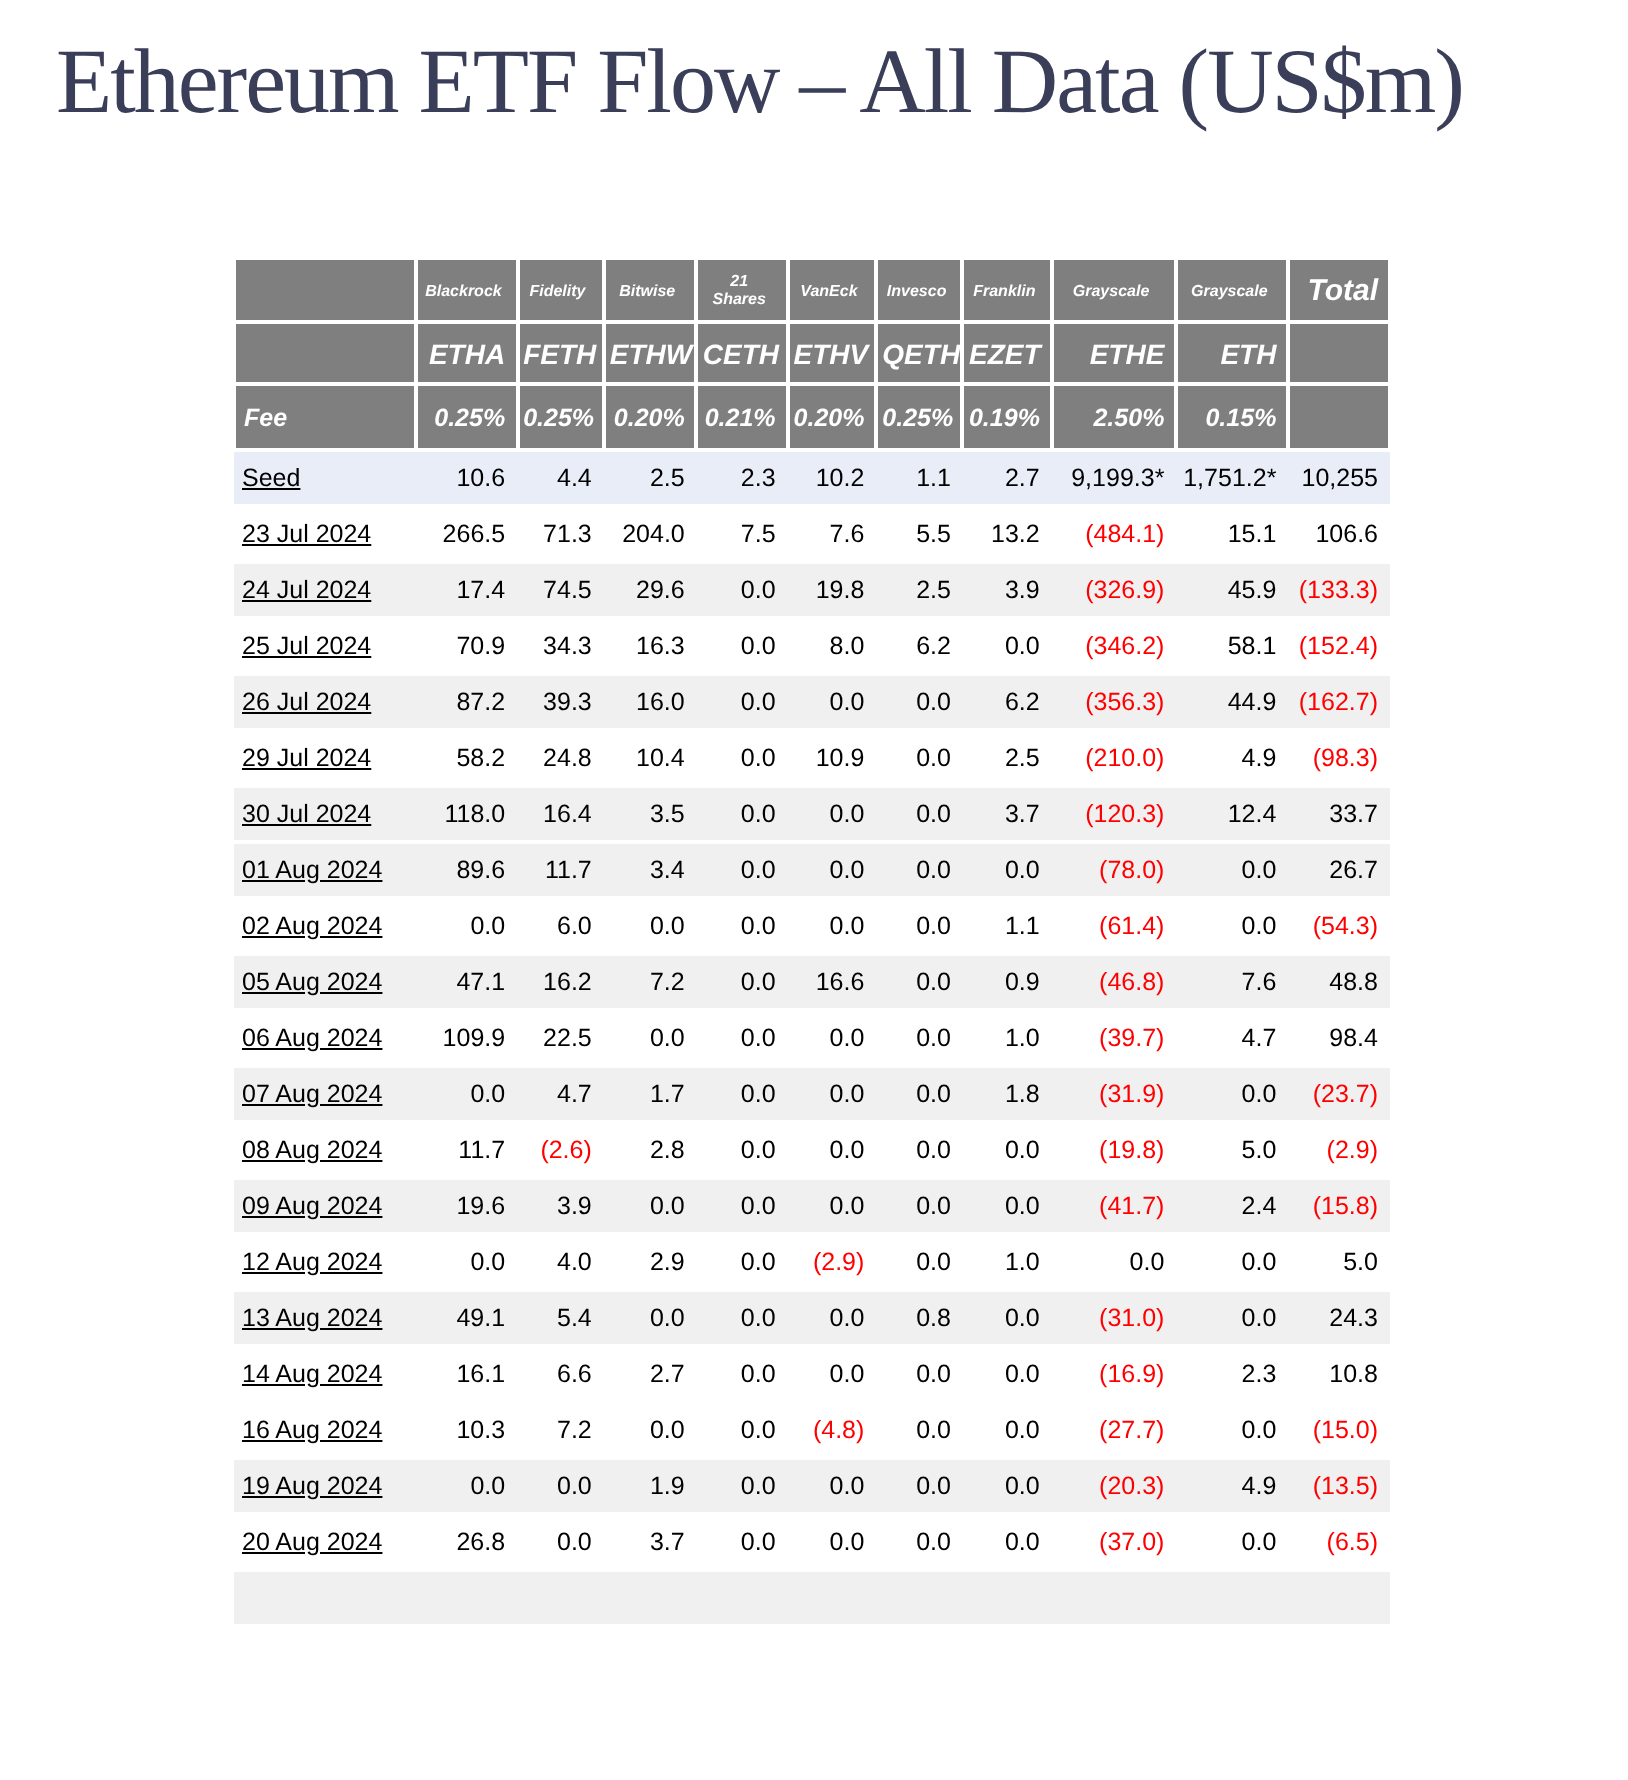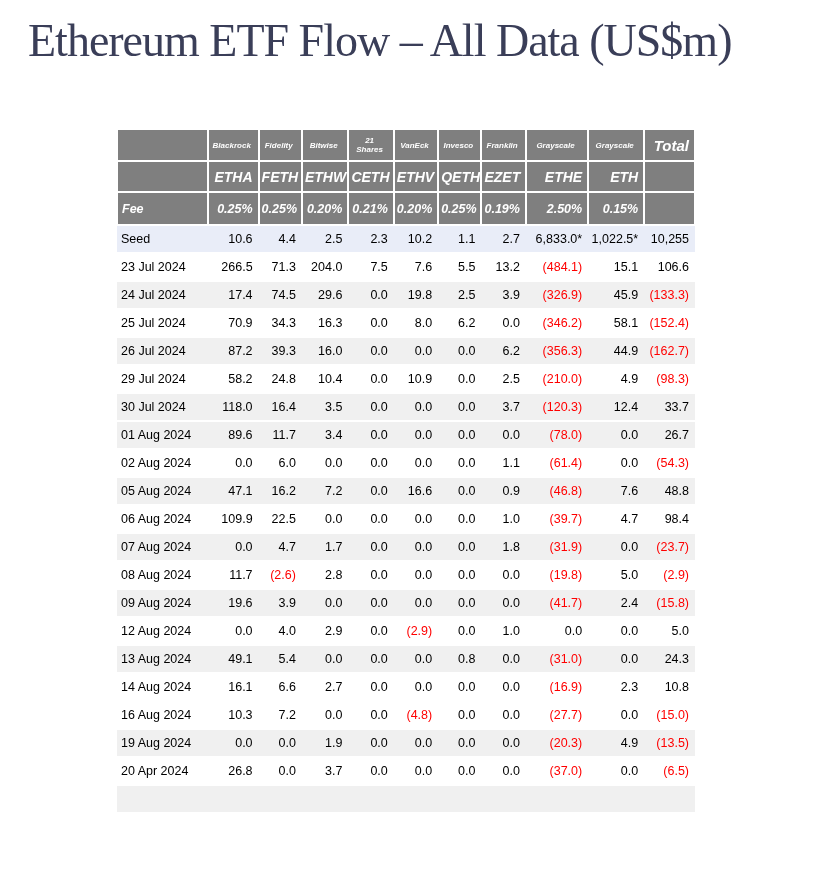--- a/index.html
+++ b/index.html
@@ -66,20 +66,21 @@
     padding:0 6px 0 2px;
     height:28px;
     border-top:2px solid var(--border-white);
     border-bottom:2px solid var(--border-white);
     vertical-align:middle;
     white-space:nowrap;
   }
   table.etf tbody td.row-label{
     text-align:left;
     padding-left:4px;
+    text-decoration:underline;
   }
   tr.row-white td{background:#ffffff;}
   tr.row-alt td{background:var(--alt-row-bg);}
   tr.row-seed td{background:var(--seed-row-bg);}
   td.neg{color:var(--negative);}
 </style>
 </head>
 <body>
 
 <h1 class="page-title">Ethereum ETF Flow – All Data (US$m)</h1>
@@ -143,22 +144,22 @@
     <tbody>
         <tr class="row-seed">
           <td class="row-label">Seed</td>
           <td>10.6</td>
           <td>4.4</td>
           <td>2.5</td>
           <td>2.3</td>
           <td>10.2</td>
           <td>1.1</td>
           <td>2.7</td>
-          <td>6,833.0*</td>
-          <td>1,022.5*</td>
+          <td>9,199.3*</td>
+          <td>1,751.2*</td>
           <td>10,255</td>
         </tr>
         <tr class="row-white">
           <td class="row-label">23 Jul 2024</td>
           <td>266.5</td>
           <td>71.3</td>
           <td>204.0</td>
           <td>7.5</td>
           <td>7.6</td>
           <td>5.5</td>
@@ -382,21 +383,21 @@
           <td>1.9</td>
           <td>0.0</td>
           <td>0.0</td>
           <td>0.0</td>
           <td>0.0</td>
           <td class="neg">(20.3)</td>
           <td>4.9</td>
           <td class="neg">(13.5)</td>
         </tr>
         <tr class="row-white">
-          <td class="row-label">20 Apr 2024</td>
+          <td class="row-label">20 Aug 2024</td>
           <td>26.8</td>
           <td>0.0</td>
           <td>3.7</td>
           <td>0.0</td>
           <td>0.0</td>
           <td>0.0</td>
           <td>0.0</td>
           <td class="neg">(37.0)</td>
           <td>0.0</td>
           <td class="neg">(6.5)</td>

